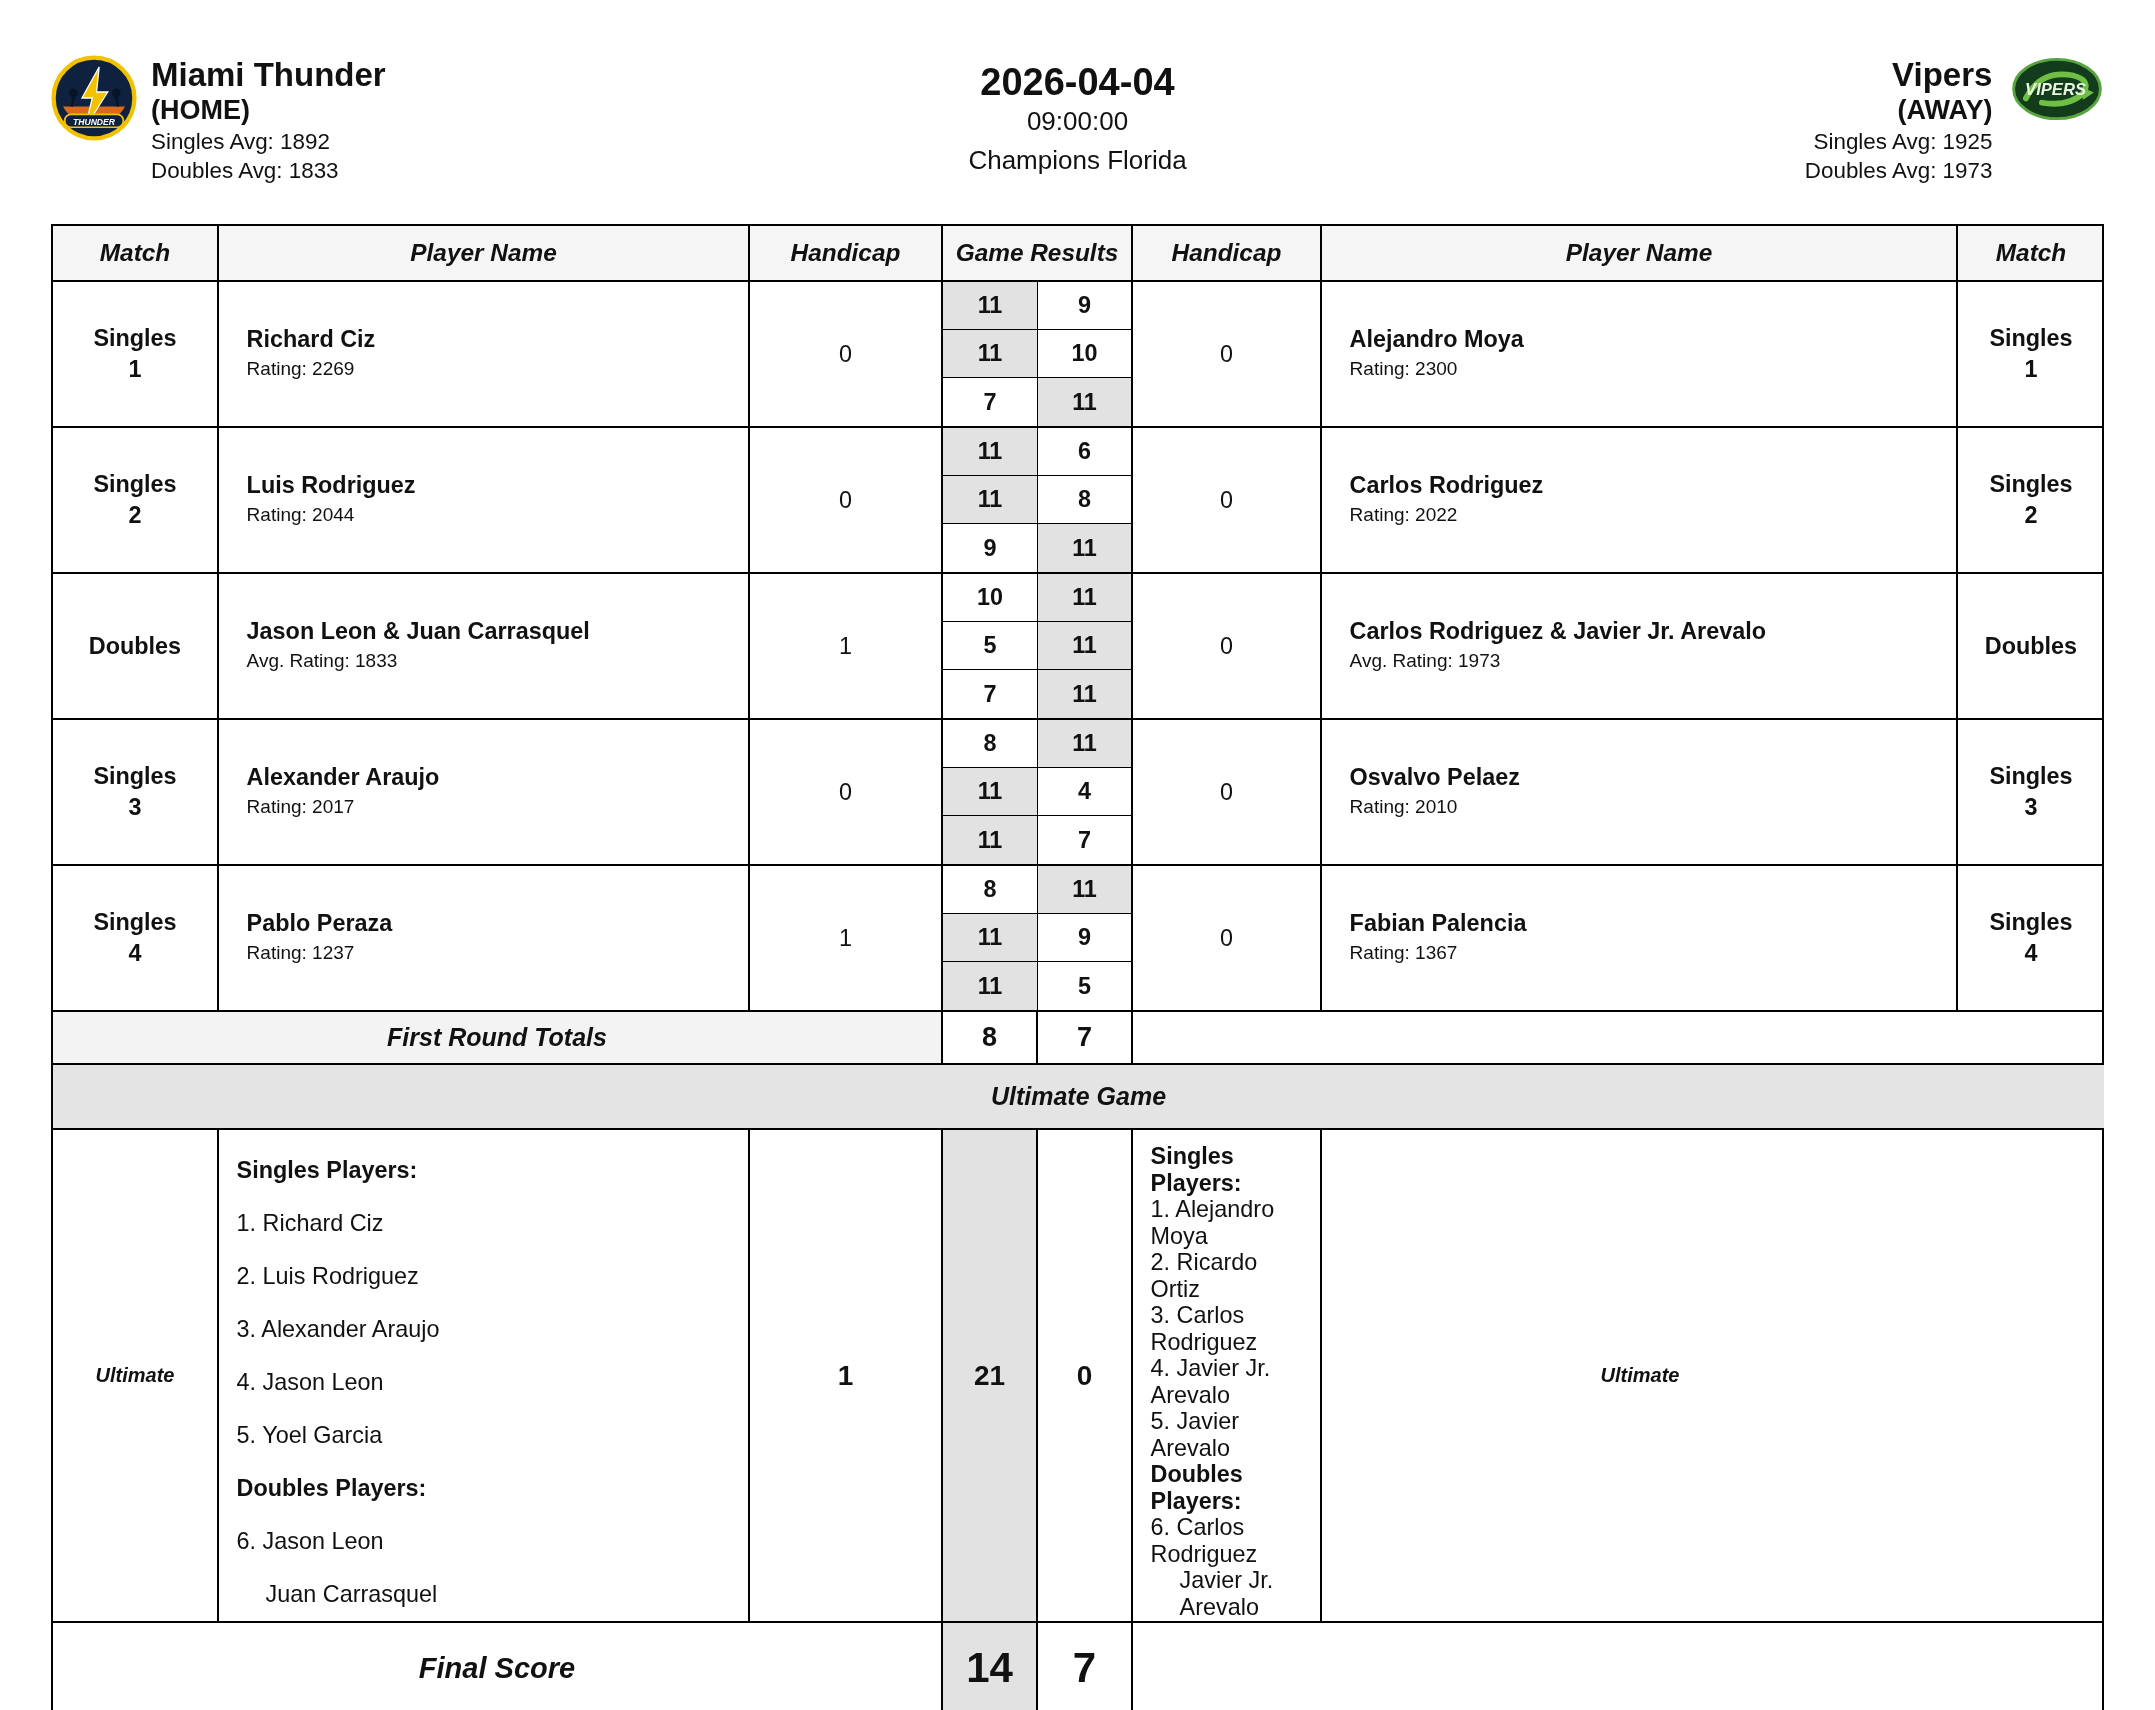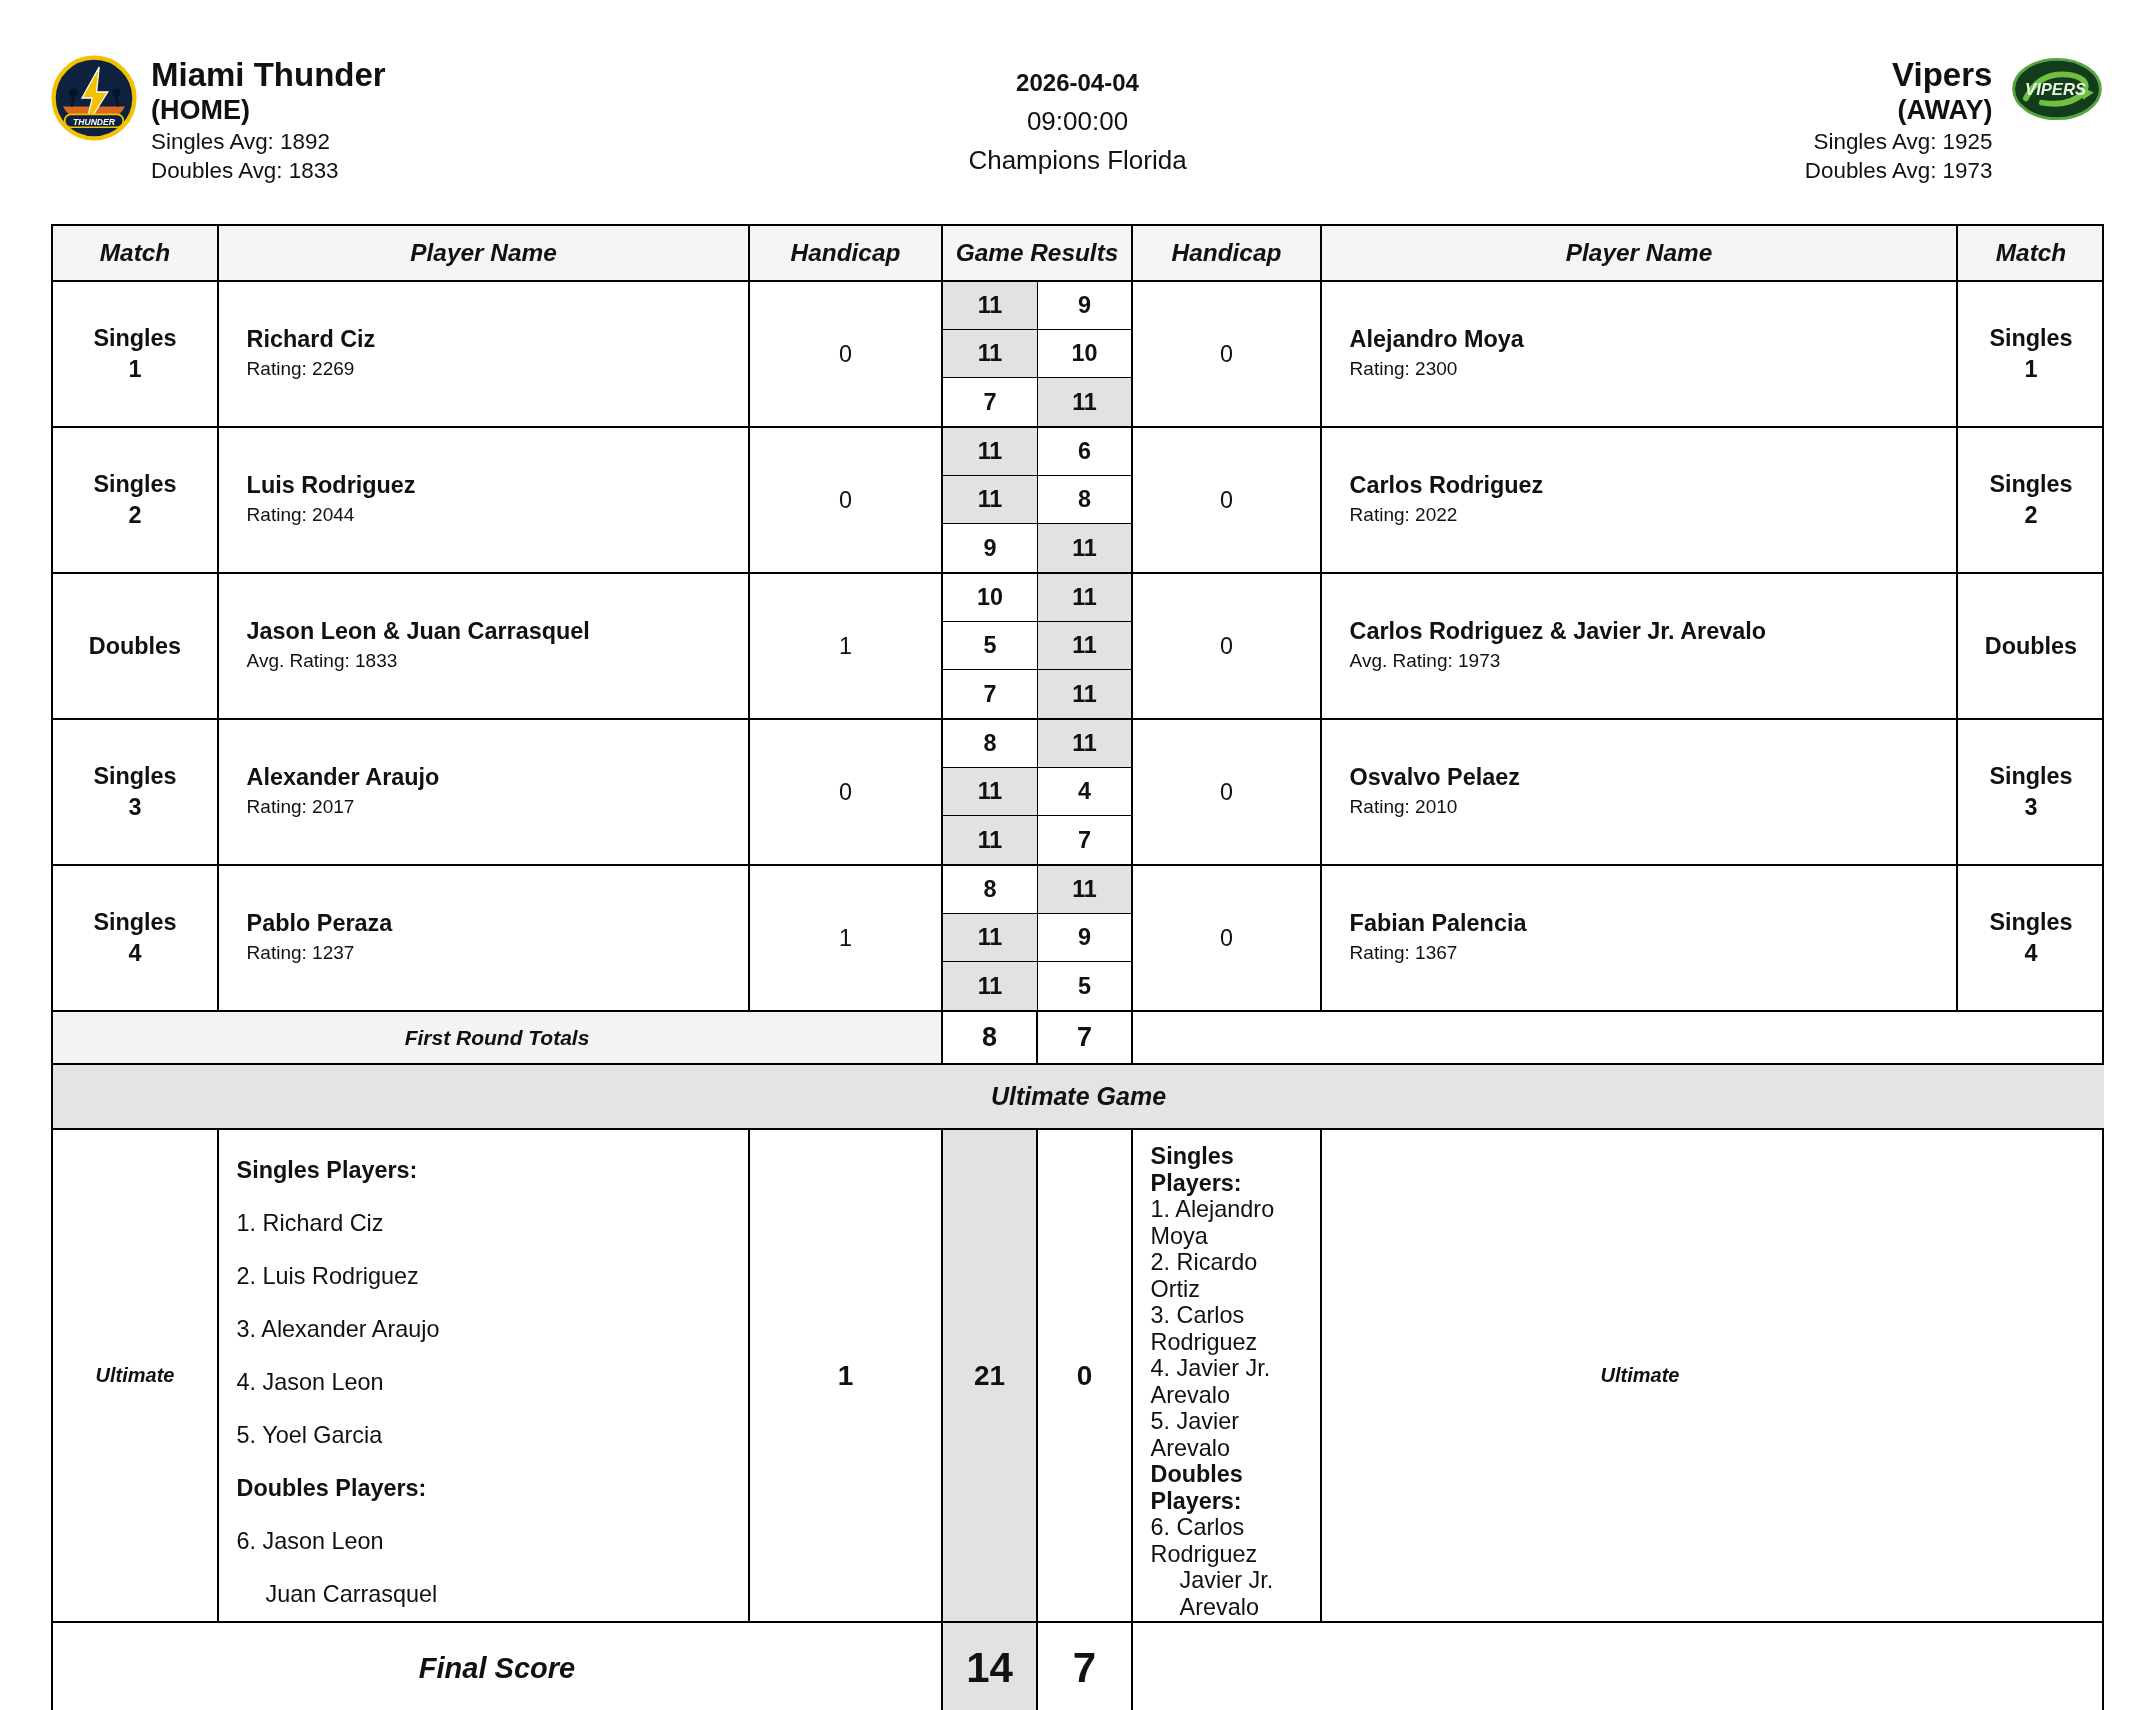--- a/index.html
+++ b/index.html
@@ -11,21 +11,21 @@
   .top { display:flex; align-items:flex-start; padding:55px 51px 0 51px; }
   .team { display:flex; width:605px; }
   .team.away { justify-content:flex-end; }
   .logo { flex:0 0 auto; }
   .team-text { margin-left:14px; }
   .team-text.right { margin-left:0; margin-right:17.6px; text-align:right; }
   .team-name { font-size:33px; font-weight:bold; line-height:39px; }
   .team-role { font-size:27px; font-weight:bold; line-height:33px; }
   .team-avg  { font-size:22.4px; line-height:29px; }
   .event { flex:1; text-align:center; padding-top:7.8px; }
-  .event-date  { font-size:24px; font-weight:bold; line-height:39px; }
+  .event-date  { font-size:38px; font-weight:bold; line-height:39px; }
   .event-time  { font-size:26px; line-height:39px; }
   .event-venue { font-size:26px; line-height:39px; }
 
   
   .sheet { margin:39px 51px 0 51px; border:2px solid #000; }
   .row { display:grid; grid-template-columns:166px 531px 193px 95px 95px 189px 636px 146px;
          border-bottom:2px solid #000; }
   .row:last-child { border-bottom:none; }
   .cell { border-right:2px solid #000; display:flex; align-items:center; justify-content:center; }
   .cell:last-child { border-right:none; }
@@ -43,21 +43,21 @@
   .c-hcap { font-size:23.4px; }
   .c-games { grid-column:4 / 6; padding:0; display:block; }
   .ggrid { display:grid; grid-template-columns:1fr 1fr; grid-template-rows:1fr 1fr 1fr; height:100%; }
   .gcell { display:flex; align-items:center; justify-content:center;
            font-size:23.4px; font-weight:bold; }
   .gcell:nth-child(2n) { border-left:1.5px solid #000; }
   .gcell:nth-child(-n+4) { border-bottom:1.5px solid #000; }
   .win { background:#e2e2e2; }
 
   .totals-row { height:53px; }
-  .t-label { grid-column:1 / 4; background:#f3f3f3; font-size:21px; font-weight:bold; font-style:italic; }
+  .t-label { grid-column:1 / 4; background:#f3f3f3; font-size:25px; font-weight:bold; font-style:italic; }
   .t-num { font-size:27px; font-weight:bold; }
   .t-right { grid-column:6 / 9; }
 
   .band-row { height:65px; }
   .band-cell { grid-column:1 / 9; background:#e4e4e4; font-size:25px; font-weight:bold; font-style:italic; }
 
   .ultimate-row { height:493px; }
   .u-match { font-size:20px; font-weight:bold; font-style:italic; }
   .u-list { flex-direction:column; align-items:flex-start; justify-content:flex-start;
             padding:13.7px 9.8px 0 17.6px; }

